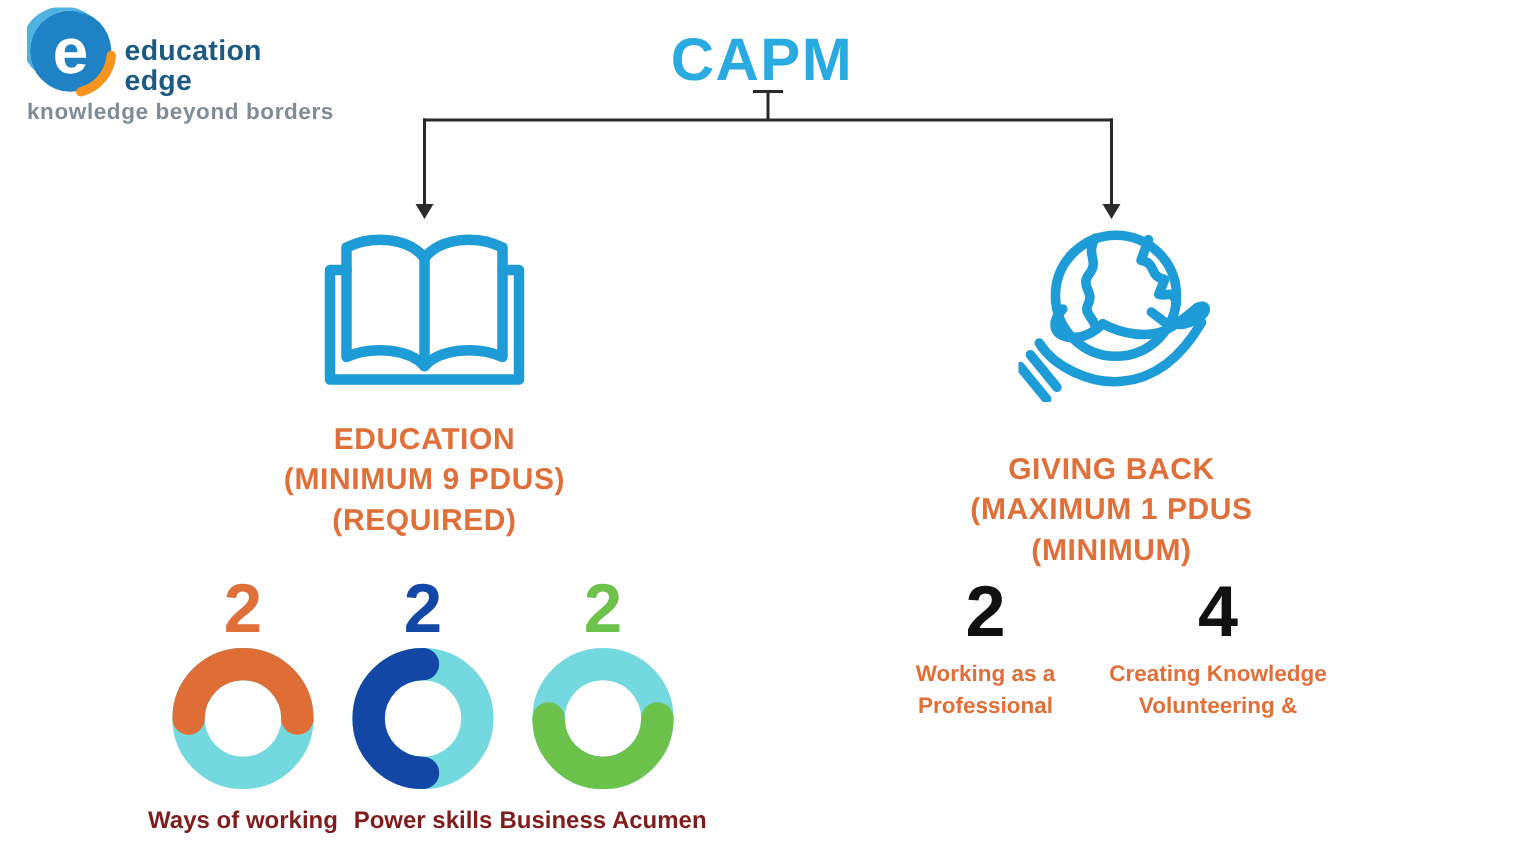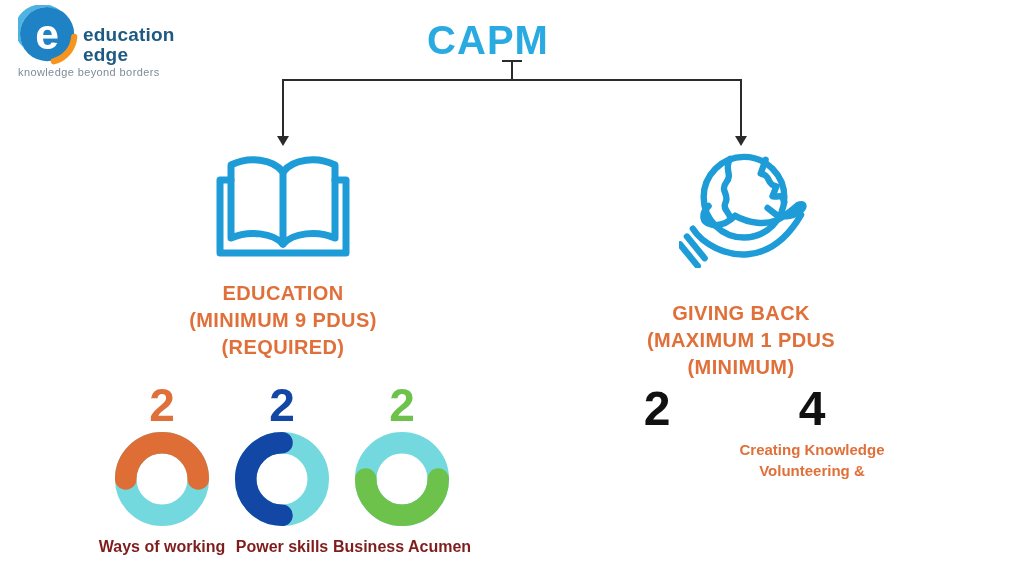--- a/index.html
+++ b/index.html
@@ -6,25 +6,25 @@
   body { background:#e8e8e8; font-family:"Liberation Sans", sans-serif; }
   .canvas {
     position:relative; width:1024px; height:576px; background:#ffffff;
     overflow:hidden; font-family:"Liberation Sans", sans-serif;
   }
 
   
   .logo-mark { position:absolute; left:18px; top:5px; width:62px; height:62px; }
   .logo-text { position:absolute; left:83px; top:25px; font-size:19px; font-weight:bold;
                color:#1C5A82; line-height:20px; letter-spacing:0.2px; }
-  .logo-tagline { position:absolute; left:18px; top:66px; font-size:11px; font-weight:normal;
+  .logo-tagline { position:absolute; left:18px; top:66px; font-size:15px; font-weight:bold;
                   color:#7E8C98; letter-spacing:0.4px; }
 
   
-  .capm-title { position:absolute; left:388px; top:18px; width:200px; text-align:center;
+  .capm-title { position:absolute; left:408px; top:18px; width:200px; text-align:center;
                 font-size:40px; font-weight:800; color:#29ABE2; letter-spacing:1px; }
 
   
   .line { position:absolute; background:#2B2B2B; }
   .tcap    { left:502px; top:60px; width:20px; height:2px; }
   .vcenter { left:511px; top:60px; width:2px;  height:20px; }
   .hline   { left:282px; top:79px; width:460px; height:2px; }
   .vleft   { left:282px; top:79px; width:2px;  height:58px; }
   .vright  { left:740px; top:79px; width:2px;  height:58px; }
   .arrow { position:absolute; width:0; height:0;
@@ -148,20 +148,24 @@
     <div class="donut-num num-green">2</div>
     <svg class="donut-svg" width="98" height="98" viewBox="0 0 100 100">
       <circle cx="50" cy="50" r="37" fill="none" stroke="#73D9DF" stroke-width="22"></circle>
       <path d="M 13 50 A 37 37 0 0 0 87 50" fill="none" stroke="#6DC24B" stroke-width="22" stroke-linecap="round"></path>
     </svg>
     <div class="donut-label">Business Acumen</div>
   </div>
 
   <div class="gb-item gb-item-1">
     <div class="gb-num">2</div>
+    <div class="gb-label">
+      <div>Working as a</div>
+      <div>Professional</div>
+    </div>
   </div>
 
   <div class="gb-item gb-item-2">
     <div class="gb-num">4</div>
     <div class="gb-label">
       <div>Creating Knowledge</div>
       <div>Volunteering &amp;</div>
     </div>
   </div>
 

